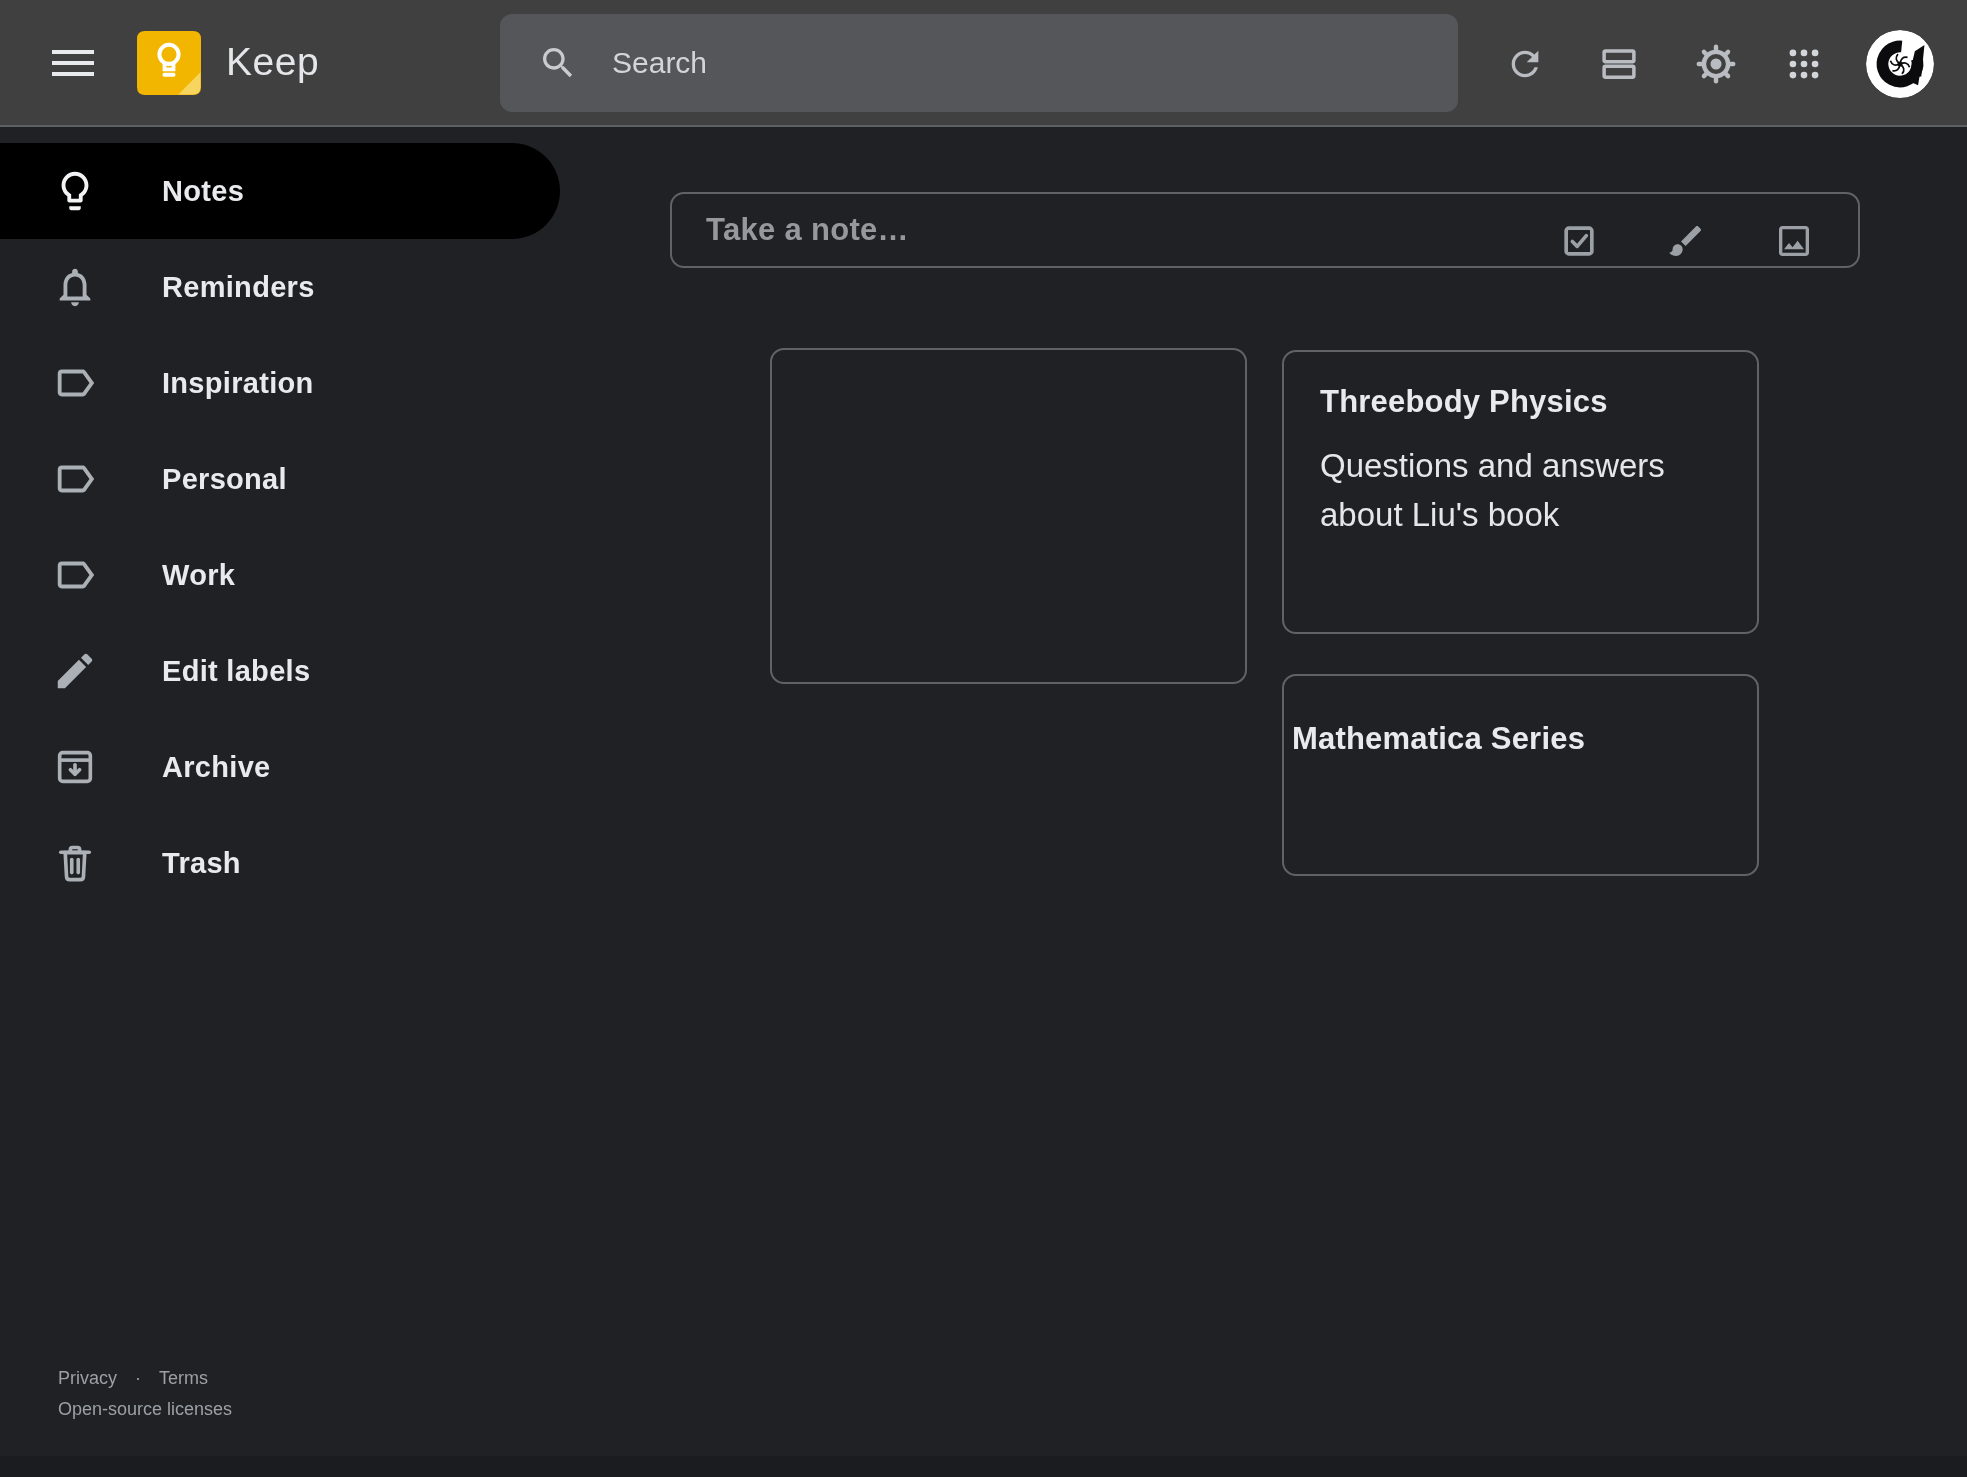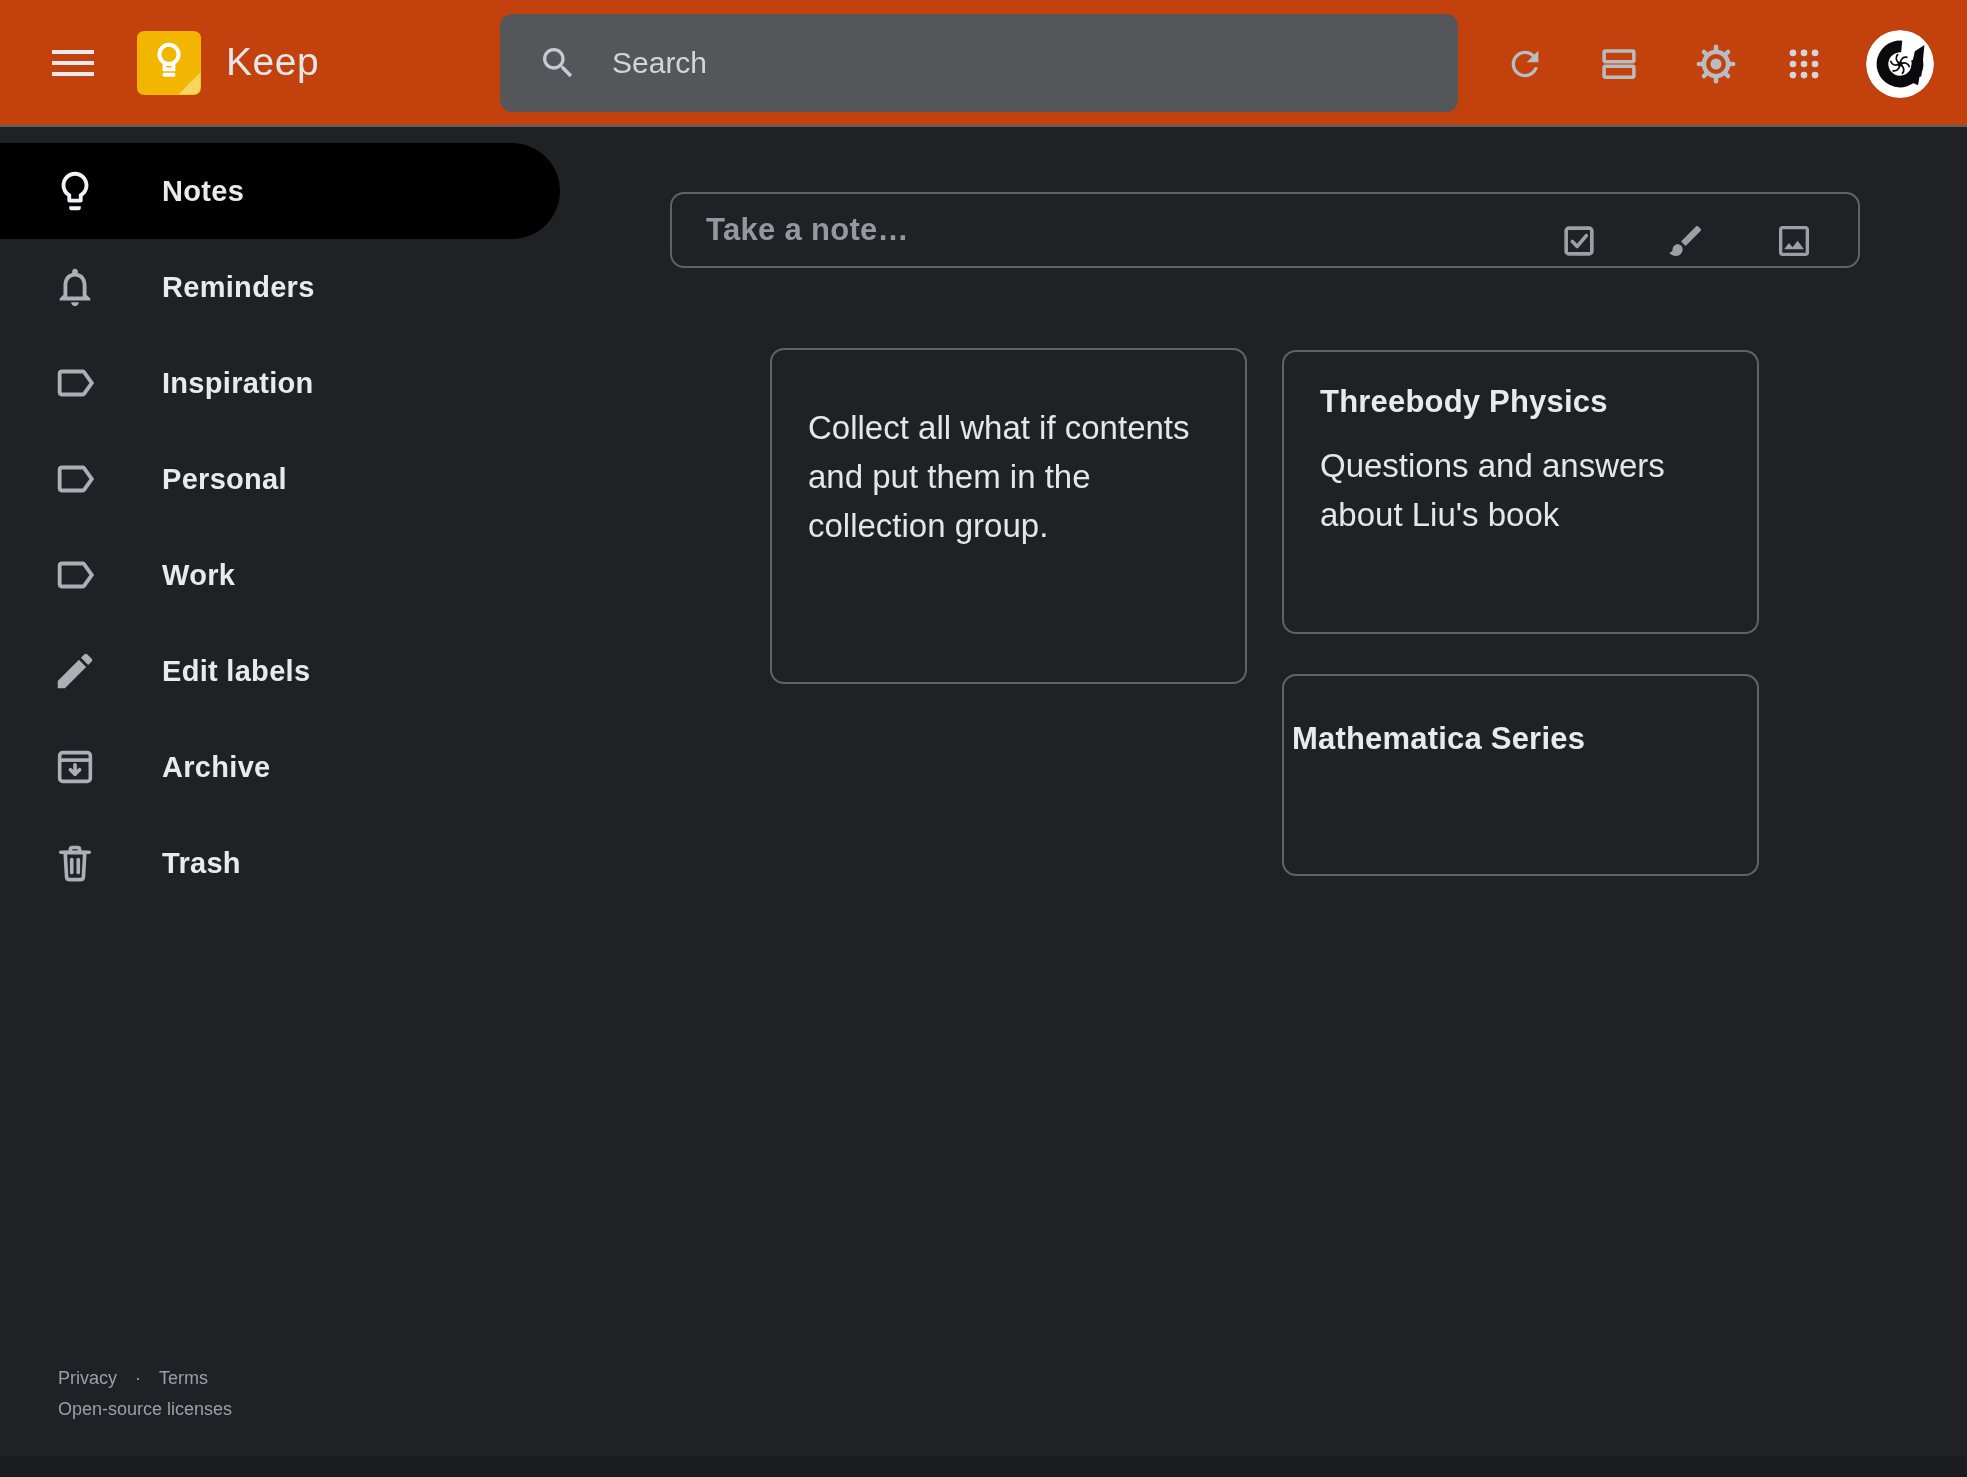--- a/index.html
+++ b/index.html
@@ -1,19 +1,19 @@
 <!DOCTYPE html>
 <html><head>
 <meta charset="utf-8">
 <style>
   html,body{margin:0;padding:0;background:#202124;width:1967px;height:1477px;overflow:hidden;
     font-family:"Liberation Sans","DejaVu Sans",sans-serif;-webkit-font-smoothing:antialiased;}
   .abs{position:absolute;}
   
-  .header{position:absolute;left:0;top:0;width:1967px;height:127px;background:#c2410c;
+  .header{position:absolute;left:0;top:0;width:1967px;height:127px;background:#404040;
     border-bottom:2px solid #5c6065;box-sizing:border-box;}
   .icon-btn{display:flex;align-items:center;justify-content:center;cursor:pointer;border-radius:50%;}
   .menu-btn{left:41px;top:31px;width:64px;height:64px;}
   .logo{left:137px;top:31px;width:64px;height:64px;}
   .wordmark{left:226px;top:40px;font-size:39px;color:#e4e6e9;letter-spacing:.5px;}
   .searchbar{left:500px;top:14px;width:958px;height:98px;background:#54565a;border-radius:12px;
     display:flex;align-items:center;position:absolute;}
   .searchbar .s-icon{margin-left:38px;width:40px;height:40px;}
   .search-input{margin-left:32px;background:transparent;border:none;outline:none;flex:1;
     font-size:30px;color:#e8eaed;font-family:inherit;}
@@ -269,21 +269,20 @@
       </svg>
     </span>
     <span class="comp-icon" style="left:1101px;">
       <svg width="40" height="40" viewBox="0 0 24 24" fill="#9aa0a6">
         <path d="M19 5v14H5V5h14m0-2H5c-1.1 0-2 .9-2 2v14c0 1.1.9 2 2 2h14c1.1 0 2-.9 2-2V5c0-1.1-.9-2-2-2zm-4.86 8.86l-3 3.87L9 13.14 6 17h12l-3.86-5.14z"></path>
       </svg>
     </span>
   </div>
 
   <div class="card" style="left:770px;top:348px;width:477px;height:336px;">
-    <div class="card-body">Collect all what if contents and put them in the collection group.</div>
   </div>
 
   <div class="card" style="left:1282px;top:350px;width:477px;height:284px;">
     <div class="card-title">Threebody Physics</div>
     <div class="card-body">Questions and answers about Liu's book</div>
   </div>
 
   <div class="card spaced-title" style="left:1282px;top:674px;width:477px;height:202px;">
     <div class="card-title">Mathematica Series</div>
   </div>

